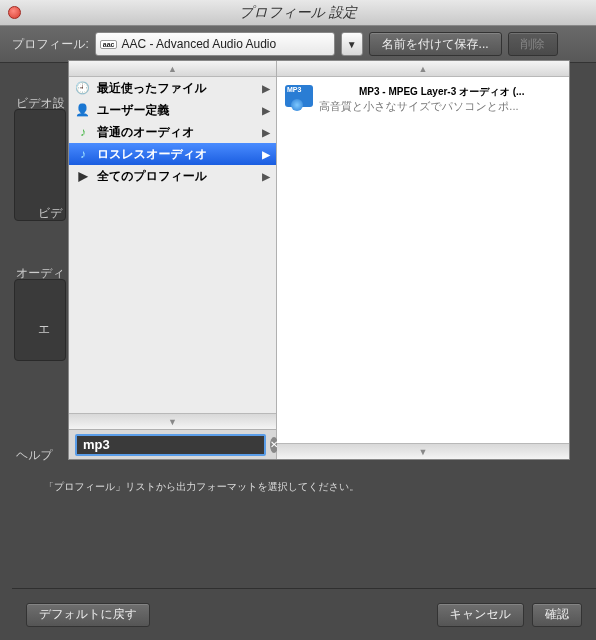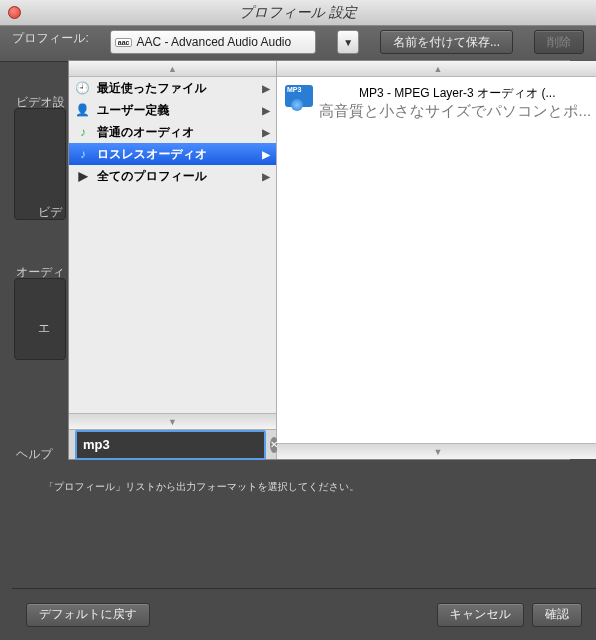--- a/index.html
+++ b/index.html
@@ -2,21 +2,21 @@
 <html><head>
 <meta charset="utf-8">
 <style>
 * { box-sizing: border-box; margin: 0; padding: 0; font-family: "Hiragino Kaku Gothic Pro", "Meiryo", sans-serif; }
 body { width: 596px; height: 640px; background: #4a4a4a; overflow: hidden; }
 
 .titlebar { height: 26px; background: linear-gradient(#e8e8e8, #c8c8c8); border-bottom: 1px solid #888; display: flex; align-items: center; padding: 0 8px; position: relative; }
 .traffic-light { width: 13px; height: 13px; border-radius: 50%; background: radial-gradient(circle at 40% 35%, #ff8a80, #d63c2f); border: 1px solid #a02820; }
 .title { position: absolute; left: 0; right: 0; text-align: center; font-size: 14px; color: #333; font-style: italic; }
 
-.toolbar { height: 36px; background: linear-gradient(#6a6a6a, #585858); border-bottom: 1px solid #333; display: flex; padding: 4px 12px; gap: 21px; font-size: 12px; color: #ddd; }
+.toolbar { height: 36px; background: linear-gradient(#6a6a6a, #585858); border-bottom: 1px solid #333; display: flex; align-items: center; padding: 18px 12px; gap: 6px; font-size: 12px; color: #ddd; }
 .profile-select { flex: 1; height: 24px; background: linear-gradient(#fdfdfd, #e8e8e8); border: 1px solid #888; border-radius: 3px; display: flex; align-items: center; padding: 0 4px; gap: 4px; color: #222; font-size: 12px; max-width: 240px; }
 .aac-badge { font-size: 7px; font-weight: bold; border: 1px solid #999; padding: 0 2px; border-radius: 2px; background: #fff; }
 .dd-btn { width: 22px; height: 24px; background: linear-gradient(#fdfdfd,#d8d8d8); border: 1px solid #888; border-radius: 3px; display:flex; align-items:center; justify-content:center; color:#333; font-size:10px; }
 .btn { height: 24px; padding: 0 12px; background: linear-gradient(#6f6f6f,#555); border: 1px solid #333; border-radius: 3px; color: #eee; font-size: 12px; cursor: pointer; box-shadow: inset 0 1px 0 rgba(255,255,255,0.15); }
 .btn.disabled { color: #888; background: linear-gradient(#5a5a5a,#4a4a4a); }
 
 .content { position: relative; padding: 12px; }
 
 .bg-panel { position: absolute; background: #3a3a3a; border-radius: 4px; border: 1px solid #2a2a2a; }
 .bg-label { font-size: 12px; color: #ccc; padding: 6px 10px; white-space: nowrap; }
@@ -34,25 +34,25 @@
 .cat-icon { width: 16px; height: 16px; display:flex; align-items:center; justify-content:center; font-size: 12px; }
 .cat-arrow { margin-left: auto; font-size: 10px; color: #555; }
 .cat-item.selected .cat-arrow { color: #fff; }
 
 .result-list { flex: 1; background: #fff; padding: 6px 4px; overflow: hidden; }
 .result-item { display: flex; gap: 6px; padding: 2px 4px; }
 .result-icon { width: 28px; height: 22px; background: #2a7dd4; border-radius: 3px; position: relative; }
 .result-icon::before { content:"MP3"; position:absolute; top:1px; left:2px; font-size:7px; font-weight:bold; color:#fff; }
 .result-icon::after { content:""; position:absolute; bottom:-4px; left:6px; width:12px; height:12px; border-radius:50%; background: radial-gradient(#7ec8ff,#2a7dd4); }
 .result-text { flex: 1; overflow: hidden; }
-.result-title { font-size: 12px; font-weight: normal; color: #000; white-space: nowrap; overflow: hidden; text-overflow: ellipsis; padding-left: 40px; }
-.result-desc { font-size: 15px; color: #777; white-space: nowrap; overflow: hidden; text-overflow: ellipsis; }
+.result-title { font-size: 10px; font-weight: bold; color: #000; white-space: nowrap; overflow: hidden; text-overflow: ellipsis; padding-left: 40px; }
+.result-desc { font-size: 11px; color: #777; white-space: nowrap; overflow: hidden; text-overflow: ellipsis; }
 
 .search-row { height: 30px; display: flex; align-items: center; padding: 0 6px; background: #d8d8d8; border-top: 1px solid #b0b0b0; gap: 4px; }
-.search-box { flex: 1; height: 30px; background: #3a3a3a; border: 2px solid #5a9de8; border-radius: 2px; display:flex; align-items:center; padding: 0 6px; }
+.search-box { flex: 1; height: 22px; background: #3a3a3a; border: 2px solid #5a9de8; border-radius: 2px; display:flex; align-items:center; padding: 0 6px; }
 .search-input { flex:1; background: transparent; border: none; color: #fff; font-size: 13px; font-weight: bold; outline: none; }
 .clear-btn { width: 16px; height: 16px; border-radius: 50%; background: #888; color: #fff; border:none; font-size: 10px; line-height:16px; text-align:center; cursor:pointer; }
 
 .help-text { position: absolute; left: 44px; top: 480px; font-size: 10px; color: #ddd; }
 
 .footer { position: absolute; left:12px; right:0; bottom:0; height: 52px; border-top: 1px solid #2f2f2f; background: #4a4a4a; display:flex; align-items:center; padding: 0 14px; gap: 8px; }
 .footer .spacer { flex: 1; }
 </style>
 </head>
 <body>

